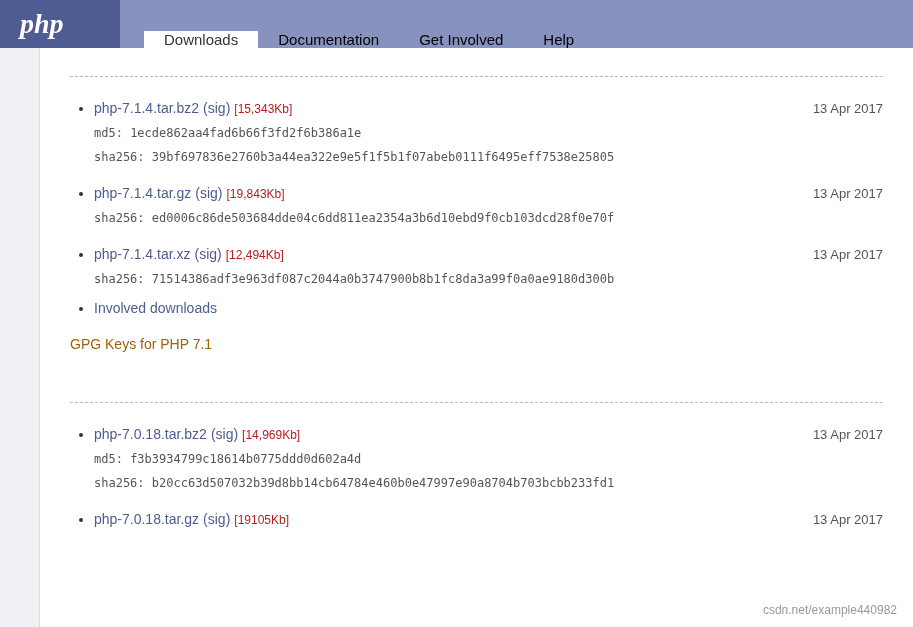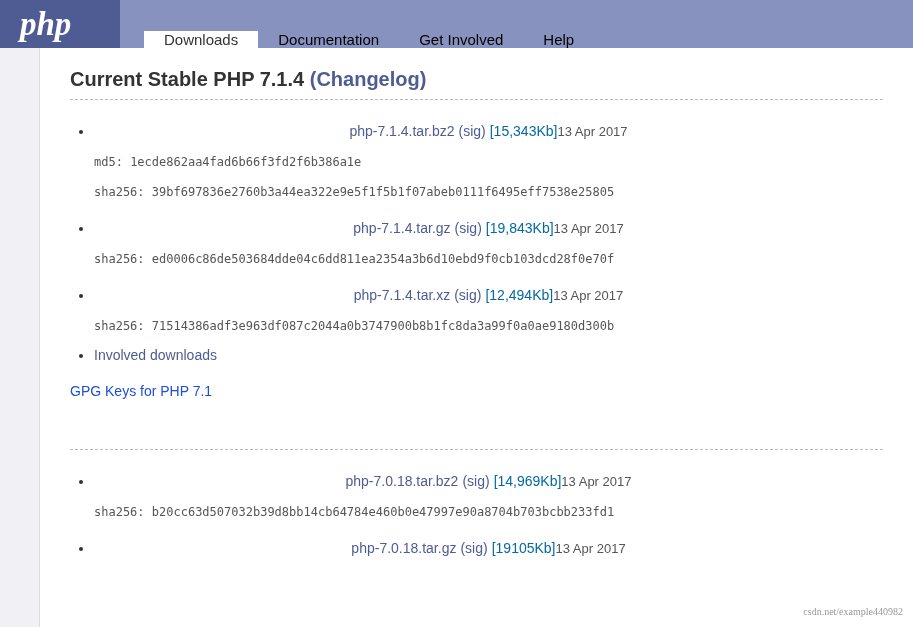--- a/index.html
+++ b/index.html
@@ -15,21 +15,21 @@
     .nav-logo {
       display: flex;
       align-items: center;
       padding: 0 20px;
       background: #4f5b93;
       min-width: 120px;
     }
     .nav-logo span {
       font-style: italic;
       font-weight: bold;
-      font-size: 33px;
+      font-size: 28px;
       color: #fff;
       font-family: Georgia, serif;
     }
     .nav-items {
       display: flex;
       align-items: flex-end;
       padding-left: 24px;
     }
     .nav-item {
       display: flex;
@@ -81,73 +81,72 @@
     ul.download-list {
       list-style: disc;
       padding-left: 24px;
       margin-bottom: 16px;
     }
     ul.download-list li {
       margin-bottom: 14px;
     }
     .download-row {
       display: flex;
-      justify-content: center;
+      justify-content: space-between;
       align-items: baseline;
     }
     .download-link-group {
       display: flex;
       align-items: baseline;
       gap: 4px;
     }
     .download-link {
       color: #4f5b93;
       text-decoration: none;
       font-size: 14px;
     }
     .download-meta {
-      font-size: 14px;
-      color: #0369a1;
+      font-size: 12px;
+      color: #b91c1c;
     }
     .download-date {
       font-size: 13px;
       color: #555;
       white-space: nowrap;
       margin-top: 8px;
     }
     .hash-line {
       font-size: 12px;
       color: #555;
-      margin-top: 16px;
+      margin-top: 10px;
       font-family: monospace;
     }
 
     
     .gpg-link {
-      color: #1d4ed8;
+      color: #a16207;
       text-decoration: none;
       font-size: 14px;
       margin-top: 4px;
       display: inline-block;
       margin-bottom: 20px;
     }
 
     .section-block {
       margin-bottom: 30px;
     }
 
     
     .watermark {
       position: fixed;
       bottom: 10px;
-      right: 10px;
-      font-size: 10px;
+      right: 16px;
+      font-size: 12px;
       color: #999;
       pointer-events: none;
-      font-family: Liberation Serif, serif;
     }
   </style>
 </head>
 <body>
 
 <nav class="nav-bar">
   <div class="nav-logo">
     <span>php</span>
   </div>
   <div class="nav-items">
@@ -156,24 +155,20 @@
     <a class="nav-item" href="#">Get Involved</a>
     <a class="nav-item" href="#">Help</a>
   </div>
 </nav>
 
 <div class="page-layout">
   <div class="sidebar"></div>
   <div class="main-content">
 
     <div class="section-block">
-      <div class="section-heading">
-        <span>Current Stable PHP 7.1.4</span>
-        <a href="#">(Changelog)</a>
-      </div>
       <hr class="divider">
       <ul class="download-list">
 
         <li>
           <div class="download-row">
             <div class="download-link-group">
               <a href="#" class="download-link">php-7.1.4.tar.bz2</a>
               <a href="#" class="download-link">(sig)</a>
               <span class="download-meta">[15,343Kb]</span>
             </div>
@@ -220,20 +215,21 @@
 
         <li>
           <div class="download-row">
             <div class="download-link-group">
               <a href="#" class="download-link">php-7.0.18.tar.bz2</a>
               <a href="#" class="download-link">(sig)</a>
               <span class="download-meta">[14,969Kb]</span>
             </div>
             <span class="download-date">13 Apr 2017</span>
           </div>
+          <div class="hash-line">md5: <span>f3b3934799c18614b0775ddd0d602a4d</span></div>
           <div class="hash-line">sha256: <span>b20cc63d507032b39d8bb14cb64784e460b0e47997e90a8704b703bcbb233fd1</span></div>
         </li>
 
         <li>
           <div class="download-row">
             <div class="download-link-group">
               <a href="#" class="download-link">php-7.0.18.tar.gz</a>
               <a href="#" class="download-link">(sig)</a>
               <span class="download-meta">[19105Kb]</span>
             </div>

